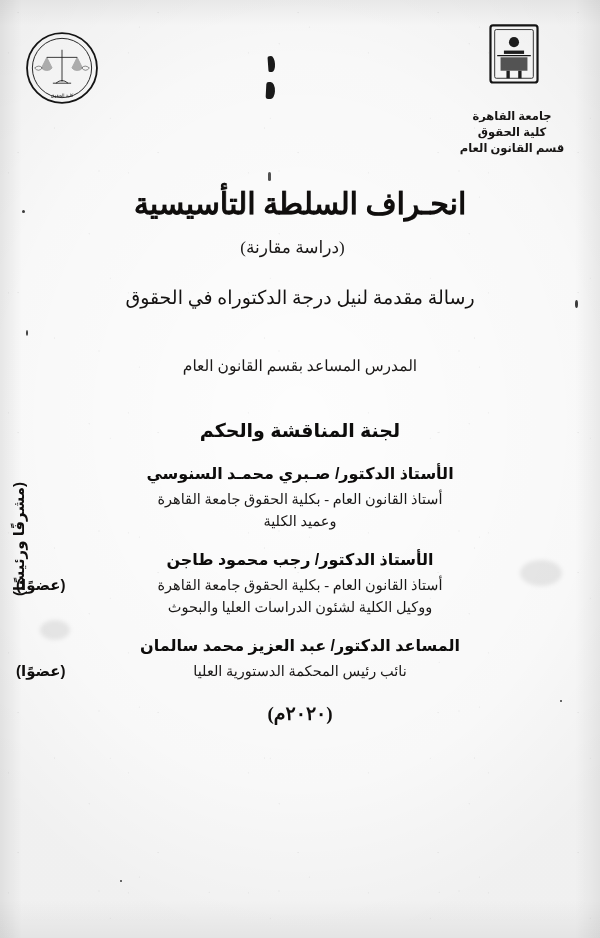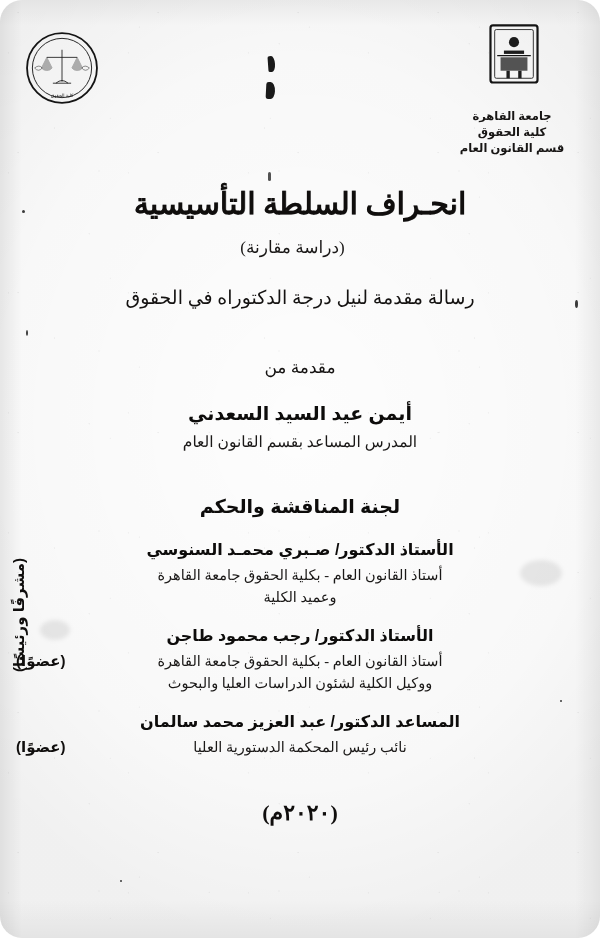--- a/index.html
+++ b/index.html
@@ -18,21 +18,20 @@
 
   
   .page {
     position: absolute;
     inset: 0;
     background:
       radial-gradient(ellipse 70% 55% at 50% 45%, rgba(255,255,255,0) 0%, rgba(0,0,0,0.02) 70%, rgba(0,0,0,0.05) 100%),
       linear-gradient(180deg, rgba(0,0,0,0.05) 0px, rgba(0,0,0,0.0) 26px, rgba(0,0,0,0.0) 900px, rgba(0,0,0,0.05) 938px),
       linear-gradient(90deg, rgba(0,0,0,0.07) 0px, rgba(0,0,0,0.0) 22px, rgba(0,0,0,0.0) 575px, rgba(0,0,0,0.06) 600px),
       #fdfdfd;
-    border-radius: 22px;
   }
   .noise {
     position: absolute;
     inset: 0;
     pointer-events: none;
     opacity: 0.5;
     background-image:
       radial-gradient(circle at 13% 9%, rgba(0,0,0,0.10) 0 0.6px, transparent 1px),
       radial-gradient(circle at 47% 23%, rgba(0,0,0,0.09) 0 0.6px, transparent 1px),
       radial-gradient(circle at 82% 16%, rgba(0,0,0,0.08) 0 0.5px, transparent 1px),
@@ -177,22 +176,22 @@
     font-size: 15px;
     color: #100e0d;
     white-space: nowrap;
   }
   .member-role.vertical {
     top: 18px;
     left: 10px;
   }
 
   .year {
-    margin-top: 42px;
-    font-size: 22px;
+    margin-top: 20px;
+    font-size: 19px;
     font-weight: bold;
     color: #100e0d;
     letter-spacing: 1px;
   }
 
   
   .smudge { position: absolute; background: rgba(0,0,0,0.08); border-radius: 50%; filter: blur(2px); }
 </style>
 </head>
 <body>
@@ -254,23 +253,21 @@
   <div class="smudge" style="left:40px;  top:620px; width:30px; height:20px;"></div>
 
   <div class="content">
 
     <h1 class="title">انحـراف السلطة التأسيسية</h1>
 
     <div class="subtitle">(دراسة مقارنة)</div>
 
     <div class="line-big">رسالة مقدمة لنيل درجة الدكتوراه في الحقوق</div>
 
-    <div class="line-mid">مقدمة من</div>
-
-    <div class="author">أيمن عيد السيد السعدني</div>
+
     <div class="author-role">المدرس المساعد بقسم القانون العام</div>
 
     <div class="committee-title">لجنة المناقشة والحكم</div>
 
     <div class="member">
       <div class="member-name">الأستاذ الدكتور/ صـبري محمـد السنوسي</div>
       <div class="member-desc">
         <div>أستاذ القانون العام - بكلية الحقوق جامعة القاهرة</div>
         <div>وعميد الكلية</div>
       </div>

